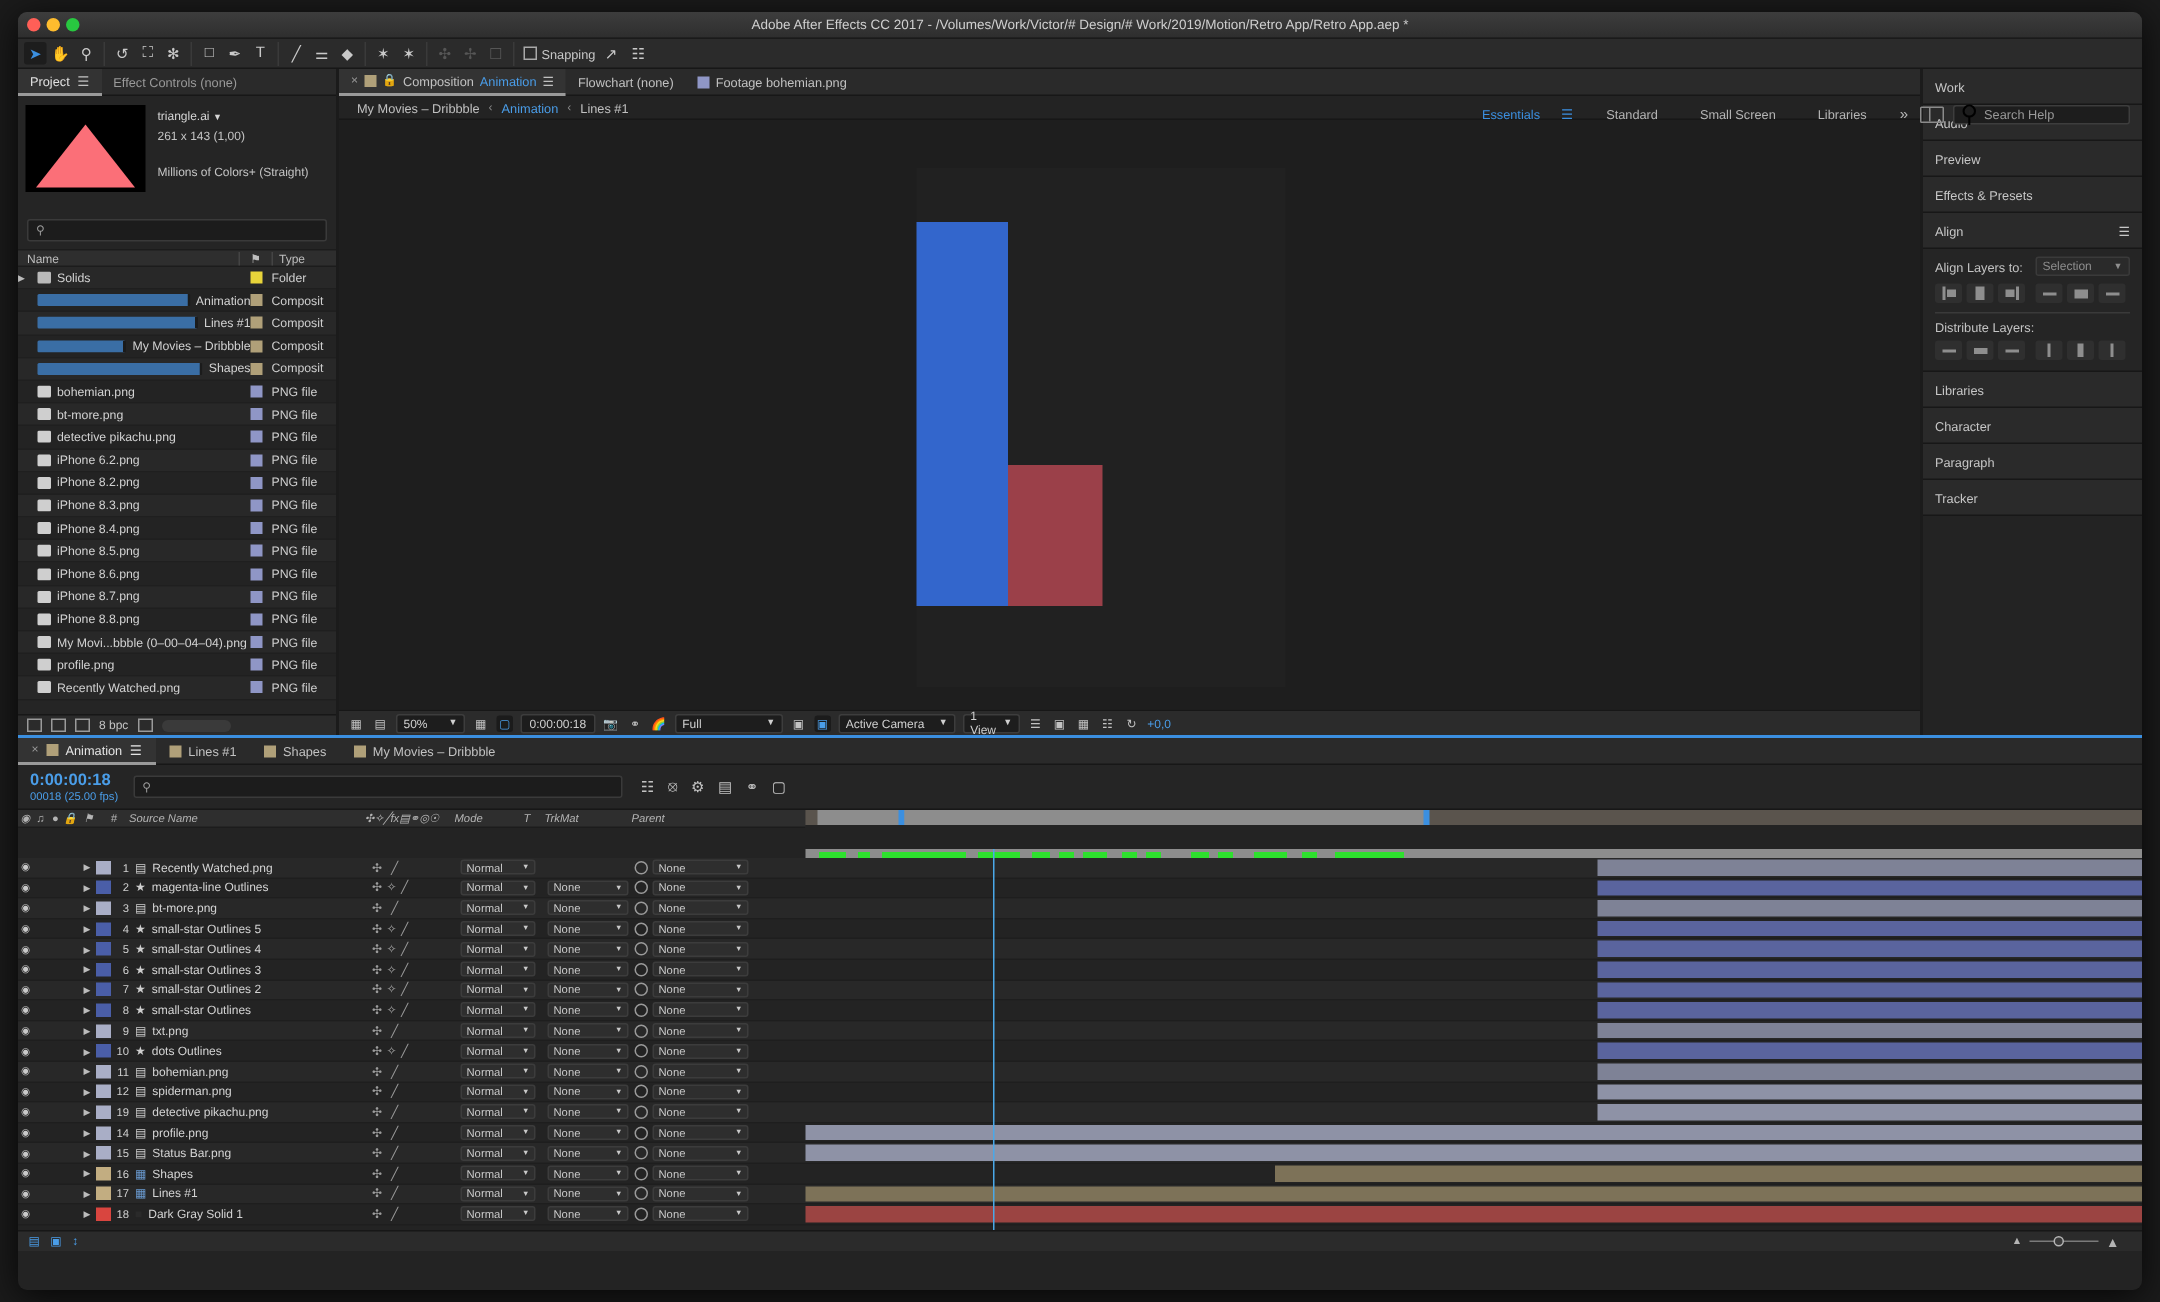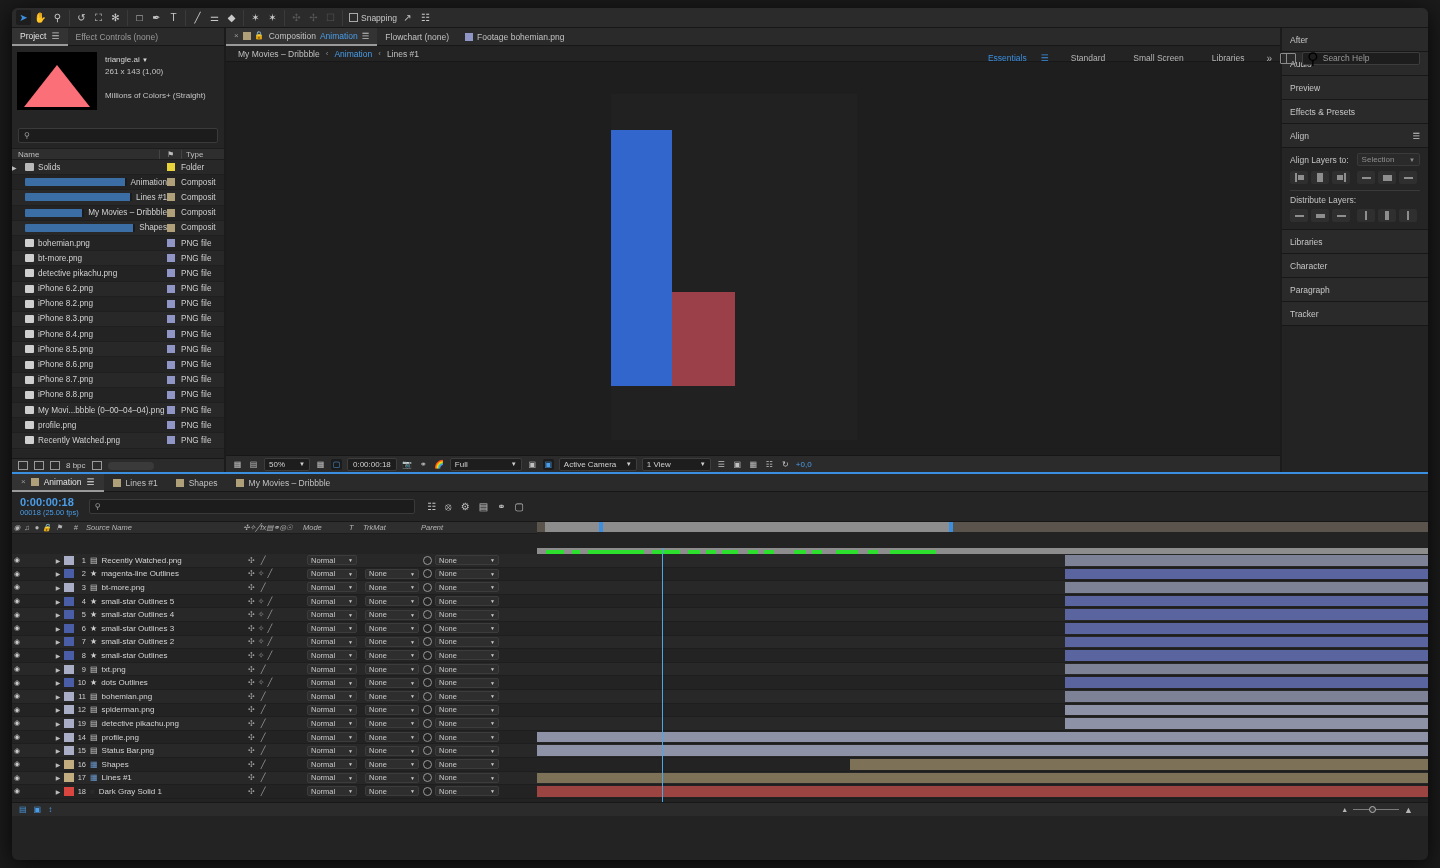--- a/index.html
+++ b/index.html
@@ -207,20 +207,28 @@
   .zoomrow { margin-left:auto; display:flex; align-items:center; gap:5px; padding-right:8px; }
   .zbar { width:46px; height:1px; background:#7a7a7a; position:relative; }
   .zknob { position:absolute; left:16px; top:-3px; width:7px;height:7px;
     border:1px solid #b5b5b5; border-radius:50%; background:#3a3a3a; }
 </style>
 </head>
 <body>
 
 <div class="app">
 
+  <div class="titlebar">
+    <div class="tl-dots">
+      <i></i>
+      <i></i>
+      <i></i>
+    </div>
+    <div class="tl-title">Adobe After Effects CC 2017 - /Volumes/Work/Victor/# Design/# Work/2019/Motion/Retro App/Retro App.aep *</div>
+  </div>
 
   <div class="toolbar">
     <div class="tbgroup">
       <span class="ticon sel">➤</span>
       <span class="ticon">✋</span>
       <span class="ticon">⚲</span>
     </div>
     <div class="tbgroup">
       <span class="ticon">↺</span>
       <span class="ticon">⛶</span>
@@ -539,36 +547,36 @@
         <span class="ddn" style="width:72px;">
           <span>Full</span>
           <span style="font-size:6px;">▼</span>
         </span>
         <span class="mini">▣</span>
         <span class="mini on">▣</span>
         <span class="ddn" style="width:78px;">
           <span>Active Camera</span>
           <span style="font-size:6px;">▼</span>
         </span>
-        <span class="ddn" style="width:69px;">
+        <span class="ddn" style="width:38px;">
           <span>1 View</span>
           <span style="font-size:6px;">▼</span>
         </span>
         <span class="mini">☰</span>
         <span class="mini">▣</span>
         <span class="mini">▦</span>
         <span class="mini">☷</span>
         <span class="mini">↻</span>
         <span style="color:#4a9de8;">+0,0</span>
       </div>
     </div>
 
     <div class="right">
       <div class="rpanel">
-        <span>After</span>
+        <span>Work</span>
       </div>
       <div class="rpanel">
         <span>Audio</span>
       </div>
       <div class="rpanel">
         <span>Preview</span>
       </div>
       <div class="rpanel">
         <span>Effects &amp; Presets</span>
       </div>

